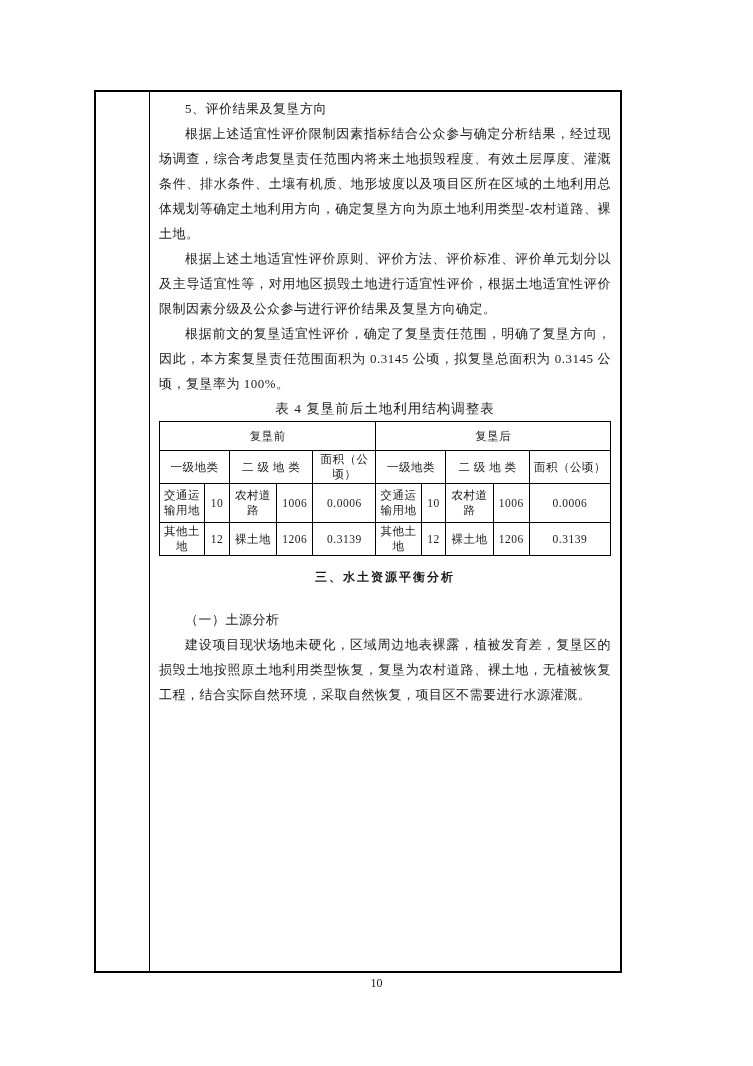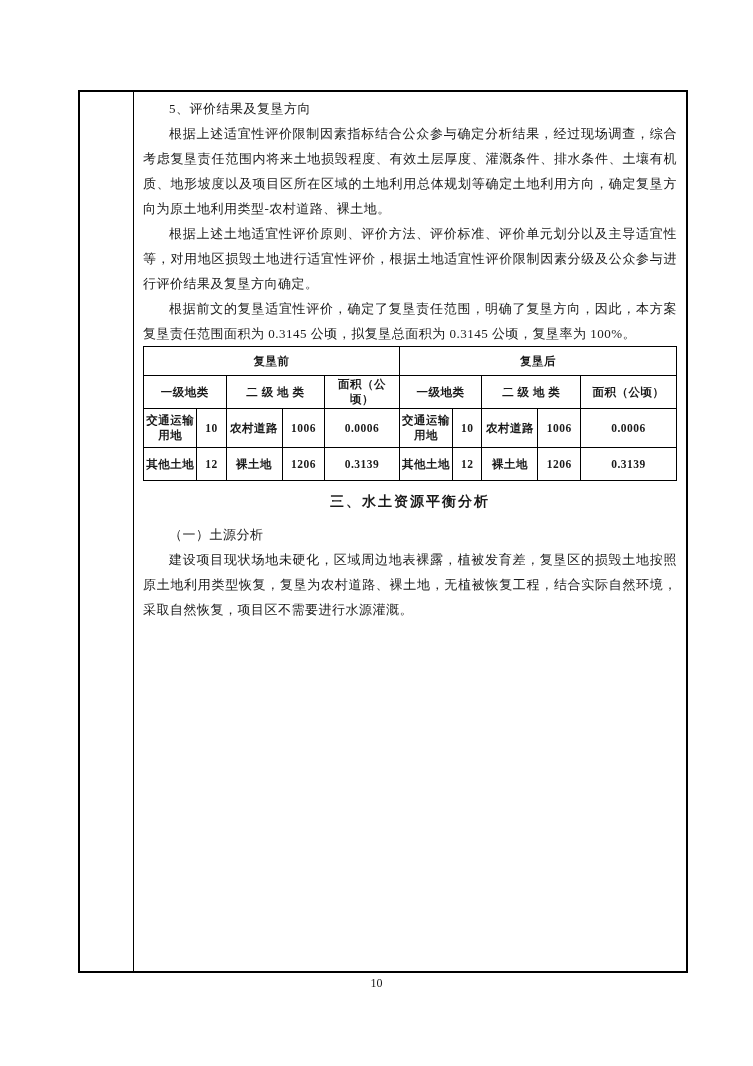--- a/index.html
+++ b/index.html
@@ -6,22 +6,22 @@
   .page{
     position:relative;
     width:753px;height:1066px;
     background:#ffffff;
     font-family:"Liberation Serif","DejaVu Serif",serif;
     color:#1a1a1a;
     overflow:hidden;
   }
   .outer-box{
     position:absolute;
-    left:78px;top:90px;
-    width:610px;height:883px;
+    left:94px;top:90px;
+    width:528px;height:883px;
     border:2px solid #000;
     box-sizing:border-box;
     display:flex;
   }
   .left-col{
     width:54px;
     border-right:1px solid #000;
     box-sizing:border-box;
     flex:none;
   }
@@ -53,31 +53,30 @@
     border:1.5px solid #000;
   }
   table.land td{
     border:1px solid #000;
     text-align:center;
     vertical-align:middle;
     font-size:11.5px;
     padding:1px 2px;
     letter-spacing:0.5px;
     overflow:hidden;
-    font-weight:bold;
   }
   tr.ghead td{height:26px;}
   tr.chead td{height:26px;}
   tr.r1 td{height:36px;}
   tr.r2 td{height:30px;}
   h2.chapter{
-    font-size:14px;
+    font-size:12px;
     font-weight:bold;
     text-align:center;
-    margin:7px 0 6px 0;
+    margin:7px 0 16px 0;
     line-height:28px;
     letter-spacing:2px;
     font-family:"Liberation Serif","DejaVu Serif",serif;
   }
   .page-number{
     position:absolute;
     left:0;right:0;
     top:976px;
     text-align:center;
     font-size:12px;
@@ -92,20 +91,21 @@
     <div class="left-col"></div>
     <div class="main-col">
 
       <p class="line indent">5、评价结果及复垦方向</p>
       <p class="para indent">根据上述适宜性评价限制因素指标结合公众参与确定分析结果，经过现场调查，综合考虑复垦责任范围内将来土地损毁程度、有效土层厚度、灌溉条件、排水条件、土壤有机质、地形坡度以及项目区所在区域的土地利用总体规划等确定土地利用方向，确定复垦方向为原土地利用类型-农村道路、裸土地。</p>
       <p class="para indent">根据上述土地适宜性评价原则、评价方法、评价标准、评价单元划分以及主导适宜性等，对用地区损毁土地进行适宜性评价，根据土地适宜性评价限制因素分级及公众参与进行评价结果及复垦方向确定。</p>
 
 
       <p class="para indent">根据前文的复垦适宜性评价，确定了复垦责任范围，明确了复垦方向，因此，本方案复垦责任范围面积为 0.3145 公顷，拟复垦总面积为 0.3145 公顷，复垦率为 100%。</p>
 
+      <p class="caption">表 4 复垦前后土地利用结构调整表</p>
 
       <table class="land">
         <colgroup>
           <col style="width:10%">
             <col style="width:5.5%">
             <col style="width:10.5%">
             <col style="width:8%">
             <col style="width:14%">
           <col style="width:10%">
             <col style="width:5.5%">

